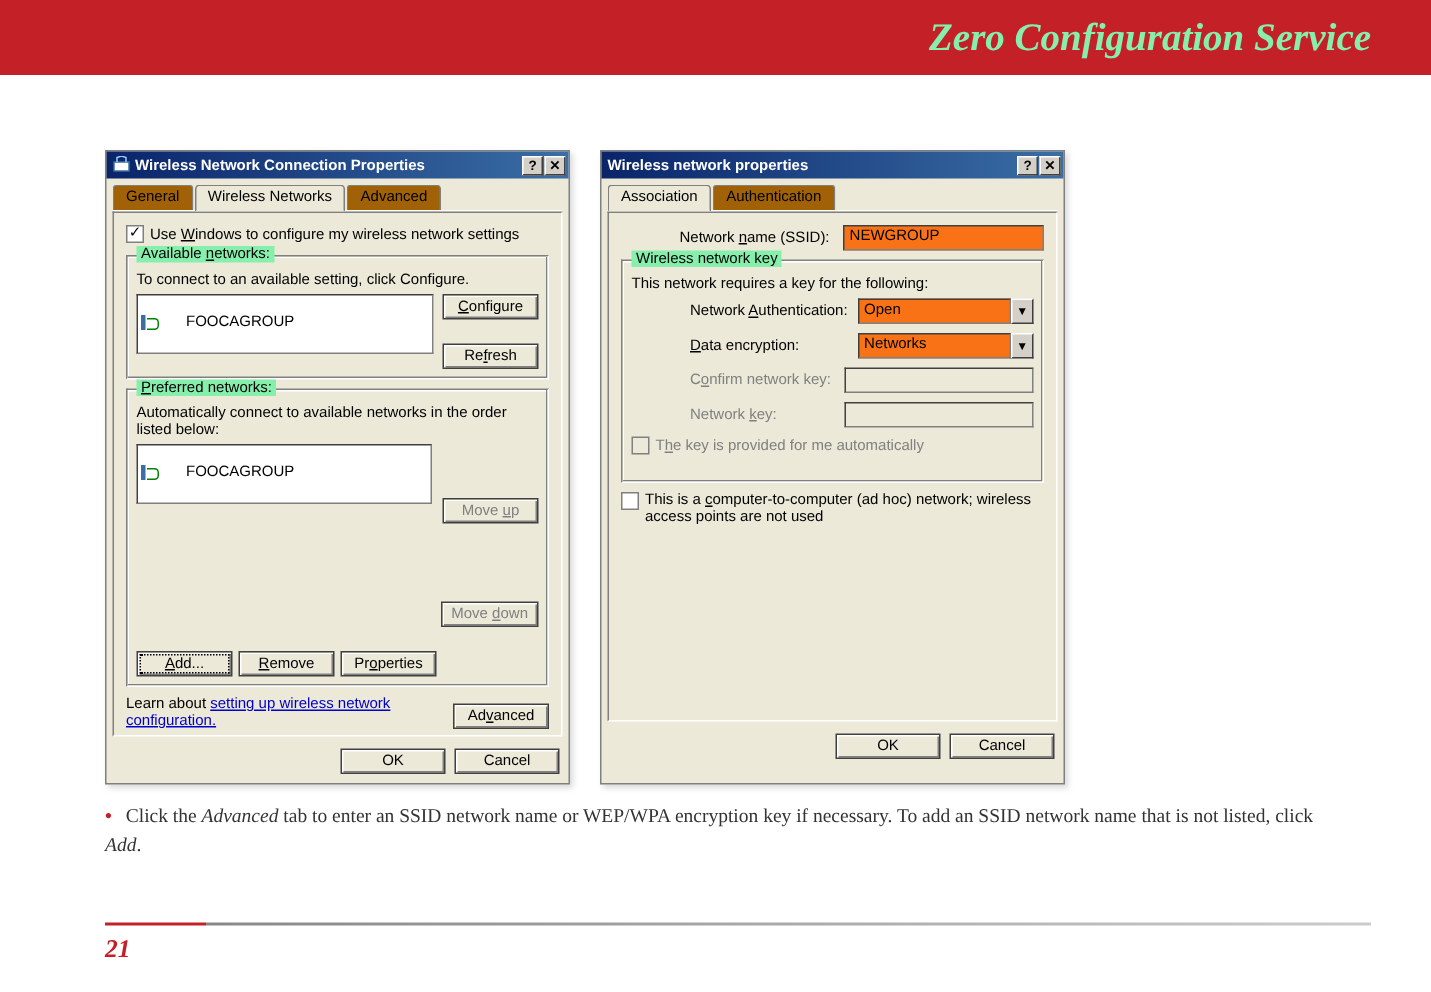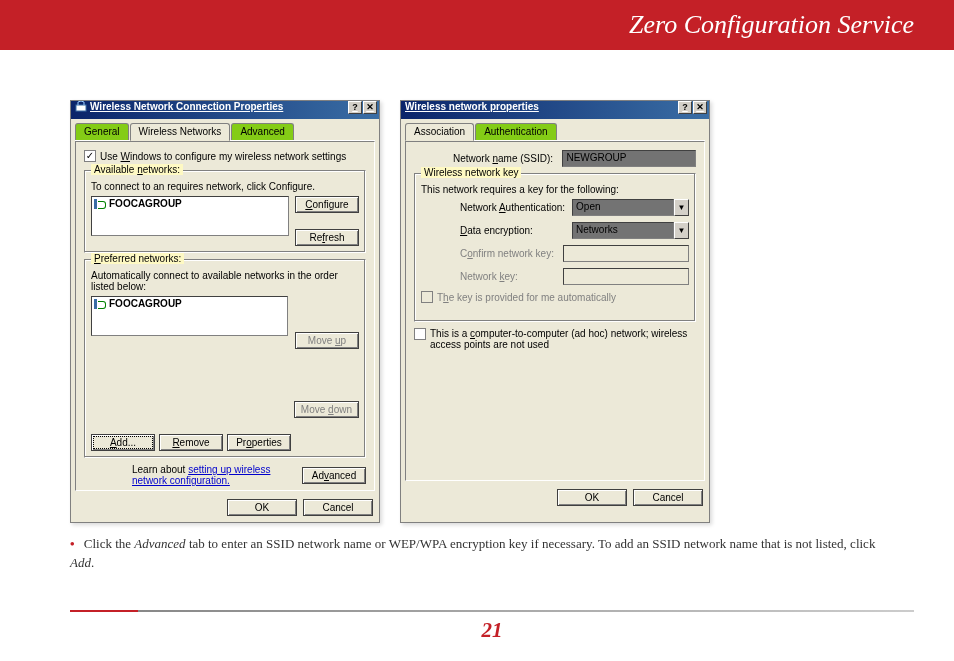--- a/index.html
+++ b/index.html
@@ -14,23 +14,23 @@
   }
   .red-bar {
     background: #c42027;
     height: 50px;
     display: flex;
     justify-content: flex-end;
     align-items: center;
     padding-right: 40px;
   }
   .red-bar-title {
-    color: #ffffff;
+    color: #86efac;
     font-style: italic;
-    font-weight: normal;
+    font-weight: bold;
     font-size: 26px;
     font-family: Georgia, serif;
   }
   .content {
     padding: 50px 70px 0 70px;
     display: flex;
     gap: 20px;
   }
   .dialog {
     font-family: Tahoma, Arial, sans-serif;
@@ -38,25 +38,24 @@
     background: #ece9d8;
     border: 1px solid #808080;
     width: 310px;
     box-shadow: 2px 2px 4px rgba(0,0,0,0.15);
   }
   .titlebar {
     background: linear-gradient(to right, #0a246a, #3a6ea5);
     color: #fff;
     height: 18px;
     display: flex;
-    align-items: flex-start;
+    align-items: center;
     padding: 0 2px 0 4px;
     font-size: 10px;
     font-weight: bold;
-    text-decoration: underline;
   }
   .titlebar-icon {
     display: inline-block;
     width: 12px;
     height: 12px;
     margin-right: 3px;
   }
   .titlebar-text { flex: 1; }
   .titlebar-btns { display: flex; gap: 1px; }
   .tb-btn {
@@ -73,21 +72,21 @@
   }
   .dialog-body {
     padding: 4px;
   }
   .tabstrip {
     display: flex;
     border-bottom: 1px solid #fff;
     margin-bottom: 0;
   }
   .tab {
-    background: #84cc16;
+    background: #a16207;
     border: 1px solid #808080;
     border-bottom: none;
     border-top-left-radius: 3px;
     border-top-right-radius: 3px;
     padding: 2px 8px 3px 8px;
     font-size: 10px;
     margin-right: 1px;
     position: relative;
   }
   .tab.active {
@@ -129,43 +128,42 @@
     border-bottom-color: #fff;
     box-shadow: inset -1px -1px 0 #808080, inset 1px 1px 0 #fff;
     padding: 10px 6px 6px 6px;
     margin-bottom: 6px;
     position: relative;
   }
   .groupbox-legend {
     position: absolute;
     top: -7px;
     left: 6px;
-    background: #fef9c3;
+    background: #86efac;
     padding: 0 3px;
     font-size: 10px;
   }
   .gb-text {
     font-size: 10px;
     margin-bottom: 4px;
   }
   .listbox {
     background: #fff;
     border: 1px solid #808080;
     border-top-color: #404040;
     border-left-color: #404040;
     height: 40px;
     overflow: auto;
     font-size: 10px;
   }
   .list-item {
     display: flex;
     align-items: center;
-    gap: 3px;
-    padding: 1px 2px;
-    font-weight: bold;
+    gap: 18px;
+    padding: 12px 2px;
   }
   .net-icon {
     width: 12px;
     height: 10px;
     display: inline-block;
     position: relative;
   }
   .net-icon::before {
     content: "";
     position: absolute;
@@ -216,21 +214,21 @@
   .form-row {
     display: flex;
     align-items: center;
     margin-bottom: 6px;
     font-size: 10px;
     padding-left: 39px;
   }
   .form-row .lbl { width: 115px; }
   .form-row .lbl.disabled { color: #808080; }
   .text-input {
-    background: #737373;
+    background: #f97316;
     border: 1px solid #808080;
     border-top-color: #404040;
     border-left-color: #404040;
     height: 17px;
     padding: 1px 3px;
     font-size: 10px;
     width: 140px;
   }
   .text-input.disabled { background: #ece9d8; color: #808080; }
   .dropdown {
@@ -271,26 +269,25 @@
     bottom: 18px;
     left: 70px;
     right: 40px;
   }
   .footer-line {
     height: 2px;
     background: linear-gradient(to right, #c42027 0%, #c42027 8%, #888 8%, #ccc 100%);
     margin-bottom: 6px;
   }
   .page-num {
-    text-align: center;
     color: #c42027;
     font-family: Georgia, serif;
     font-style: italic;
     font-weight: bold;
-    font-size: 21px;
+    font-size: 17px;
   }
   .underline { text-decoration: underline; }
 </style>
 </head>
 <body>
 
 <div class="red-bar">
   <div class="red-bar-title">Zero Configuration Service</div>
 </div>
 
@@ -317,21 +314,21 @@
         <div class="tab">Advanced</div>
       </div>
       <div class="tabpanel">
         <div class="checkbox-row">
           <span class="checkbox">✓</span>
           <span>Use <span class="underline">W</span>indows to configure my wireless network settings</span>
         </div>
 
         <div class="groupbox">
           <div class="groupbox-legend">Available <span class="underline">n</span>etworks:</div>
-          <div class="gb-text">To connect to an requires network, click Configure.</div>
+          <div class="gb-text">To connect to an available setting, click Configure.</div>
           <div class="row-flex">
             <div class="listbox-wrap">
               <div class="listbox">
                 <div class="list-item">
                   <span class="net-icon"></span>
                   <span>FOOCAGROUP</span>
                 </div>
               </div>
             </div>
             <div class="btn-col">
@@ -358,21 +355,21 @@
               <div class="btn disabled">Move <span class="underline">d</span>own</div>
             </div>
           </div>
           <div class="button-row">
             <div class="btn dotted"><span class="underline">A</span>dd...</div>
             <div class="btn"><span class="underline">R</span>emove</div>
             <div class="btn">Pr<span class="underline">o</span>perties</div>
           </div>
         </div>
 
-        <div class="row-flex" style="align-items:center;margin-left:48px;">
+        <div class="row-flex" style="align-items:flex-end;">
           <div style="flex:1; font-size:10px;">
             <span>Learn about </span><span class="link-text">setting up wireless network configuration.</span>
           </div>
           <div class="btn">Ad<span class="underline">v</span>anced</div>
         </div>
       </div>
     </div>
     <div class="dialog-footer">
       <div class="btn" style="min-width:70px;">OK</div>
       <div class="btn" style="min-width:70px;">Cancel</div>

